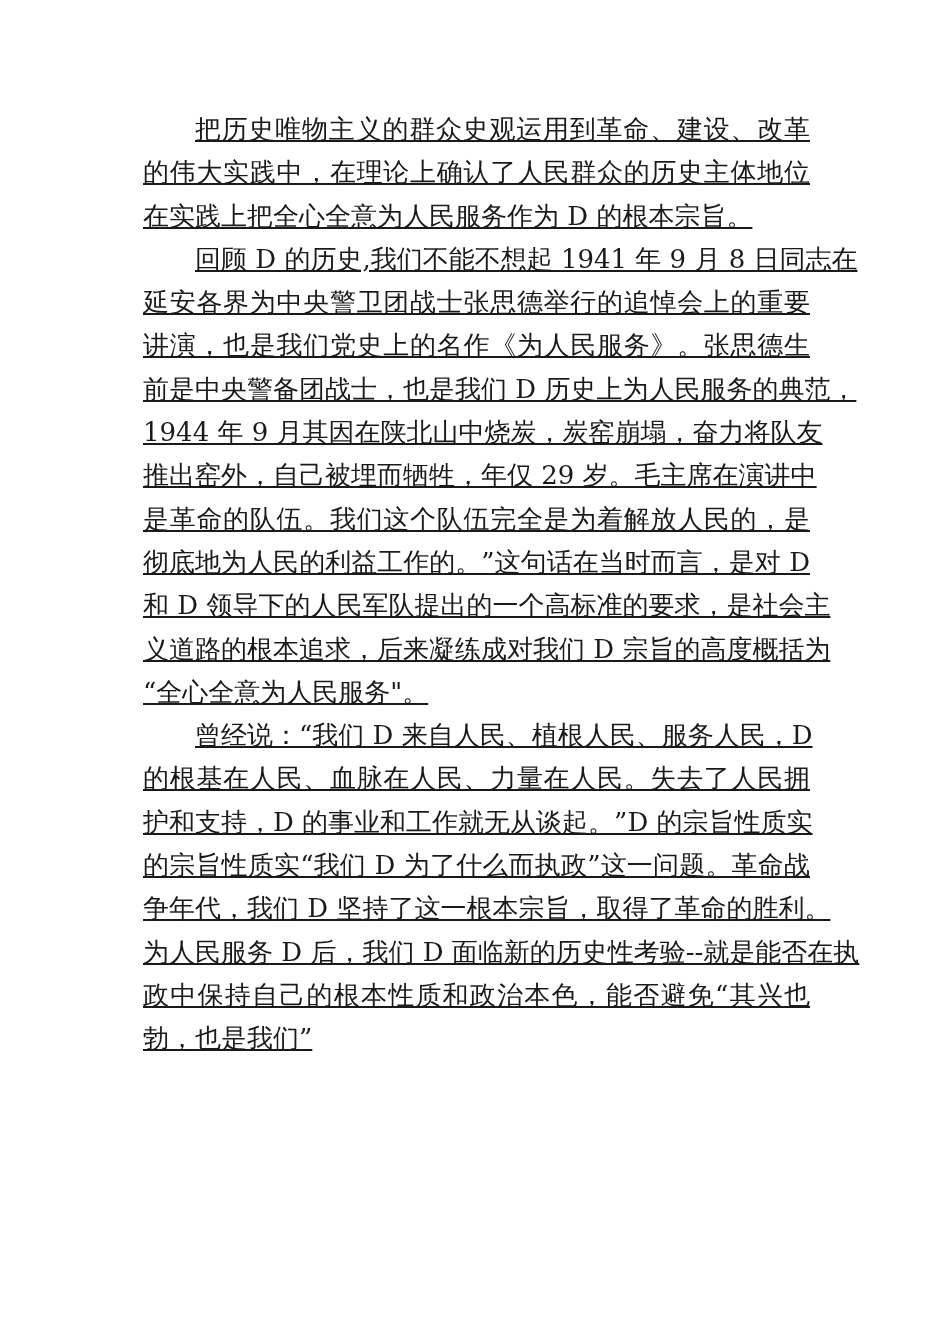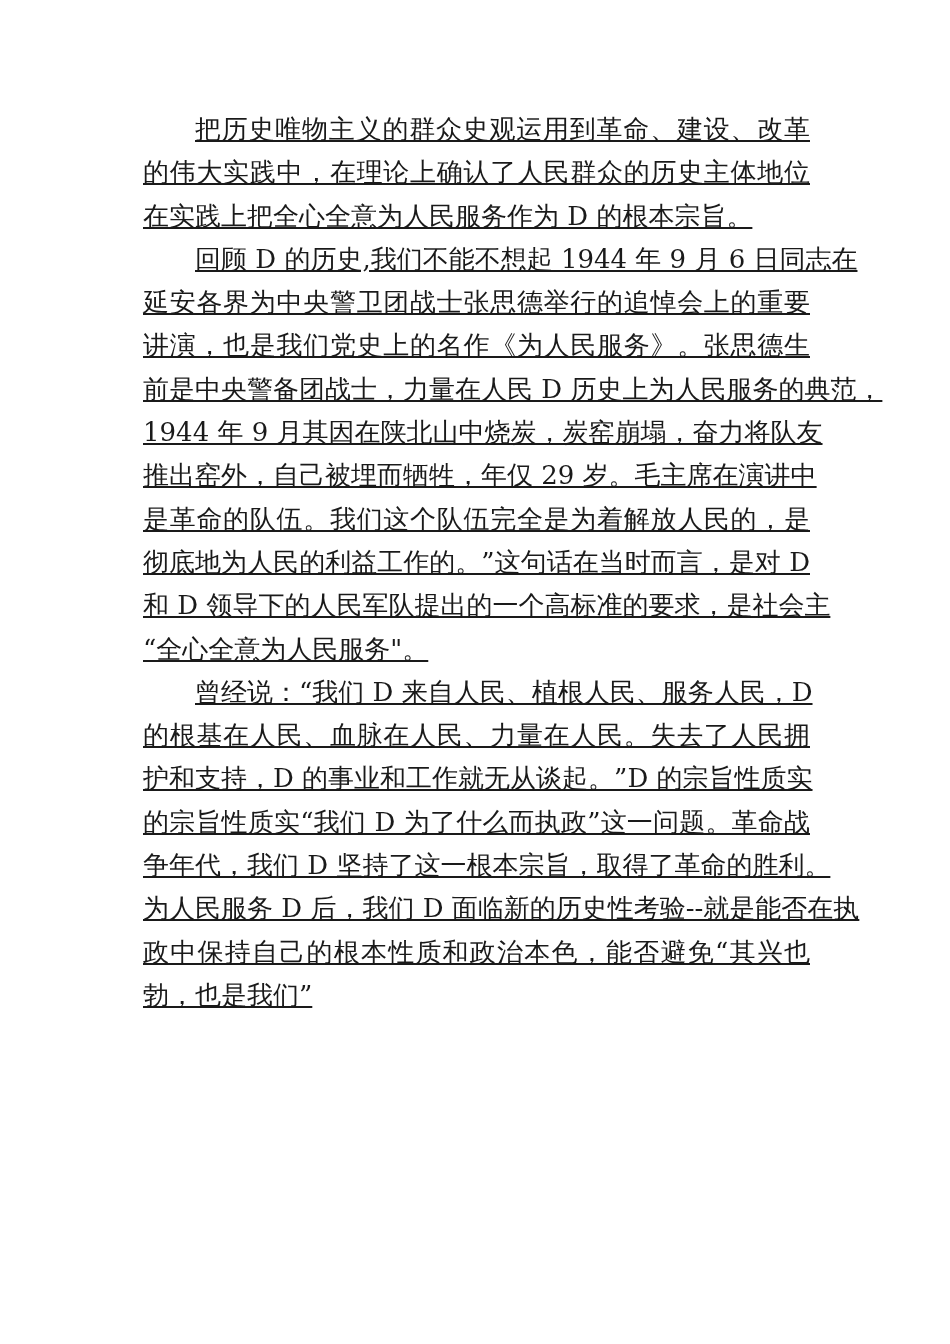--- a/index.html
+++ b/index.html
@@ -41,29 +41,30 @@
   }
 </style>
 </head>
 <body>
 
 <div class="page" style="background: rgb(255, 255, 255);">
   <div class="text-block" style="color: rgb(26, 26, 26);">
       <div class="line indent">把历史唯物主义的群众史观运用到革命、建设、改革</div>
       <div class="line">的伟大实践中，在理论上确认了人民群众的历史主体地位</div>
       <div class="line no-justify">在实践上把全心全意为人民服务作为 D 的根本宗旨。</div>
-      <div class="line indent">回顾 D 的历史,我们不能不想起 1944 年 9 月 6 日同志在</div>
+      <div class="line indent">回顾 D 的历史,我们不能不想起 1941 年 9 月 8 日同志在</div>
       <div class="line">延安各界为中央警卫团战士张思德举行的追悼会上的重要</div>
       <div class="line">讲演，也是我们党史上的名作《为人民服务》。张思德生</div>
-      <div class="line">前是中央警备团战士，力量在人民 D 历史上为人民服务的典范，</div>
+      <div class="line">前是中央警备团战士，也是我们 D 历史上为人民服务的典范，</div>
       <div class="line">1944 年 9 月其因在陕北山中烧炭，炭窑崩塌，奋力将队友</div>
       <div class="line">推出窑外，自己被埋而牺牲，年仅 29 岁。毛主席在演讲中</div>
       <div class="line">是革命的队伍。我们这个队伍完全是为着解放人民的，是</div>
       <div class="line">彻底地为人民的利益工作的。”这句话在当时而言，是对 D</div>
       <div class="line">和 D 领导下的人民军队提出的一个高标准的要求，是社会主</div>
+      <div class="line">义道路的根本追求，后来凝练成对我们 D 宗旨的高度概括为</div>
       <div class="line no-justify">“全心全意为人民服务"。</div>
       <div class="line indent">曾经说：“我们 D 来自人民、植根人民、服务人民，D</div>
       <div class="line">的根基在人民、血脉在人民、力量在人民。失去了人民拥</div>
       <div class="line">护和支持，D 的事业和工作就无从谈起。”D 的宗旨性质实</div>
       <div class="line">的宗旨性质实“我们 D 为了什么而执政”这一问题。革命战</div>
       <div class="line">争年代，我们 D 坚持了这一根本宗旨，取得了革命的胜利。</div>
       <div class="line">为人民服务 D 后，我们 D 面临新的历史性考验--就是能否在执</div>
       <div class="line">政中保持自己的根本性质和政治本色，能否避免“其兴也</div>
       <div class="line no-justify">勃，也是我们”</div>
     </div>

